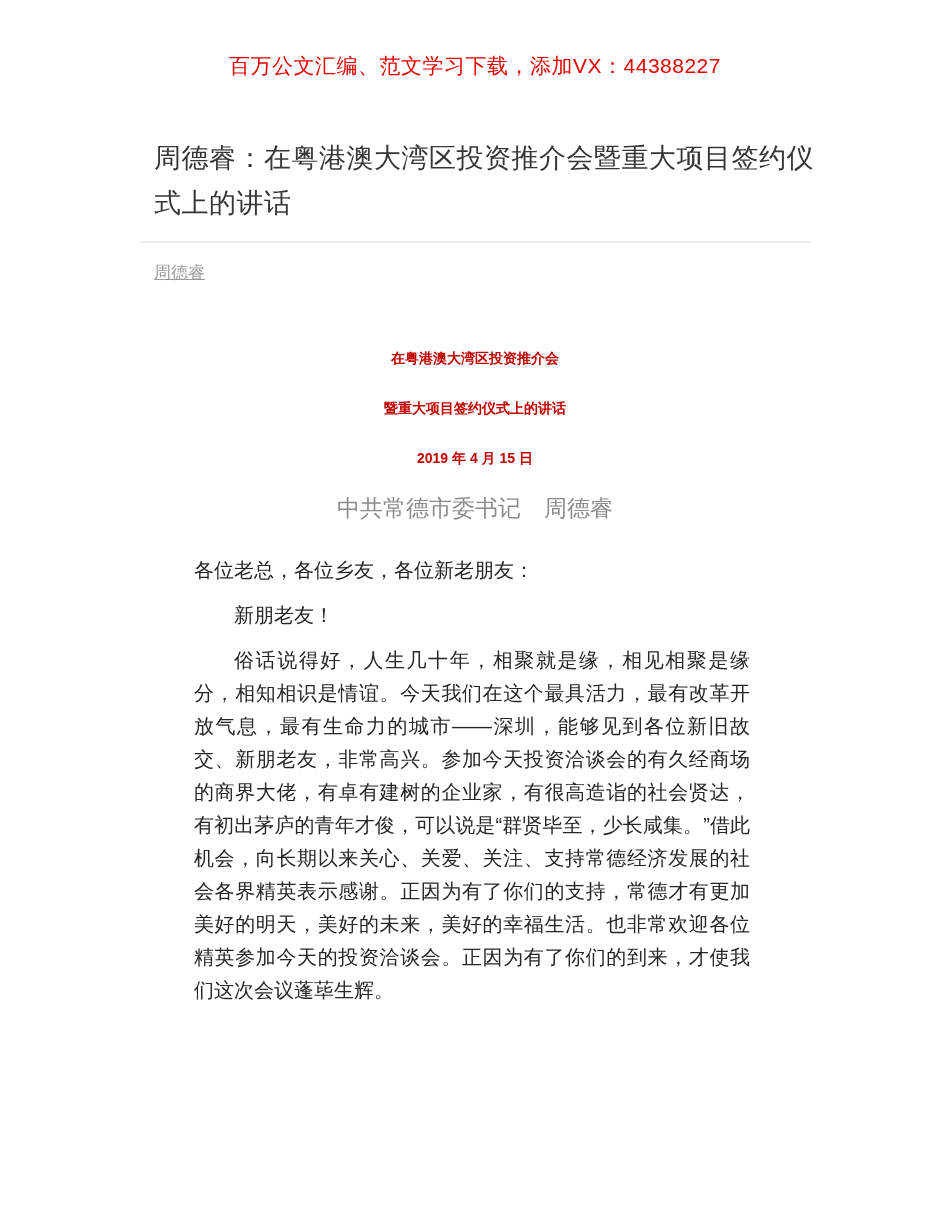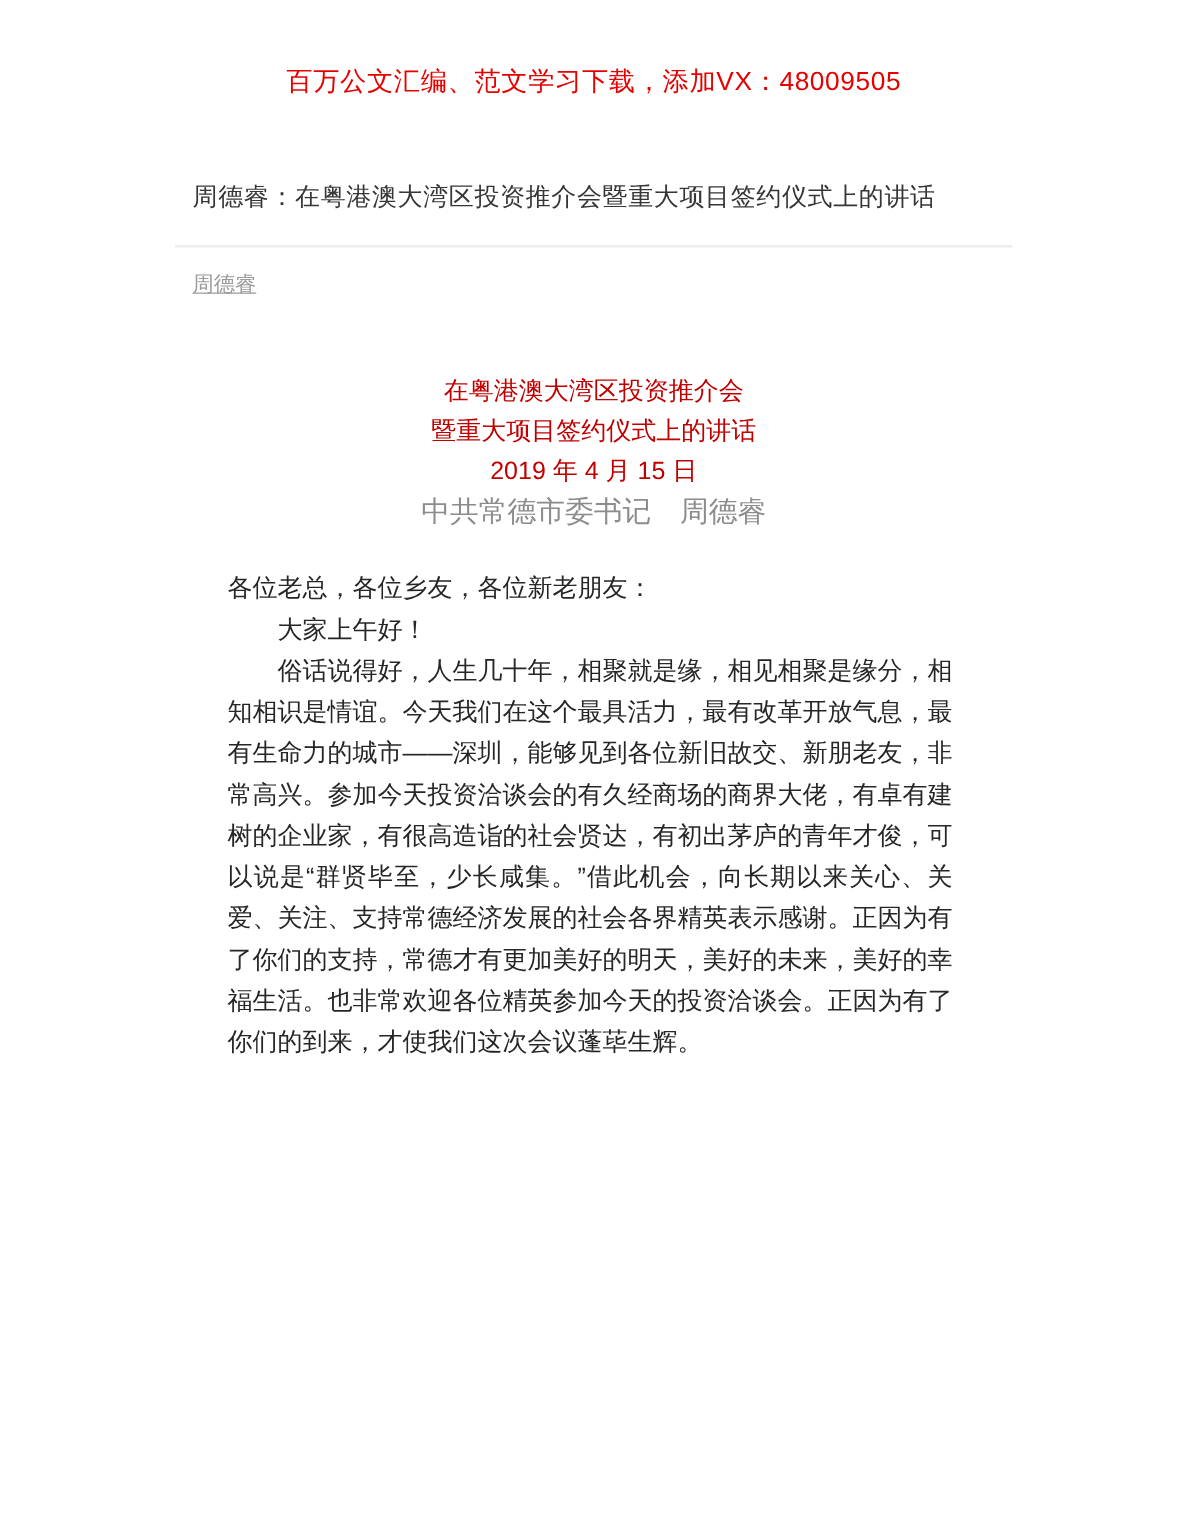--- a/index.html
+++ b/index.html
@@ -23,21 +23,21 @@
     color: #e60000;
     letter-spacing: 0.5px;
   }
   .content {
     width: 670px;
     margin: 0 auto;
   }
   .article-title {
     margin: 56px 0 0 14px;
     width: 660px;
-    font-size: 20px;
+    font-size: 27px;
     font-weight: 400;
     color: #363636;
     line-height: 45px;
     letter-spacing: 0.5px;
   }
   .title-divider {
     margin-top: 15px;
     border: none;
     border-bottom: 2px solid #ededed;
     width: 670px;
@@ -47,72 +47,72 @@
     font-size: 17px;
     line-height: 23px;
     color: #9b9b9b;
     text-decoration: underline;
   }
   .doc-head {
     margin-top: 58px;
     text-align: center;
   }
   .doc-head .red-line {
-    font-size: 20px;
-    font-weight: 400;
+    font-size: 14px;
+    font-weight: 700;
     color: #c00000;
     line-height: 32px;
-    margin: 0;
+    margin: 18px;
   }
   .doc-head .byline {
     font-size: 23px;
     font-weight: 400;
     color: #8c8c8c;
     line-height: 32px;
     margin: 0;
   }
   .body-text {
     margin-top: 30px;
     padding: 0 48px 0 42px;
     font-size: 20px;
     color: #262626;
     line-height: 33px;
     text-align: justify;
   }
   .body-text p {
-    margin: 0;
+    margin: 12px;
   }
   .body-text p.indent {
     text-indent: 2em;
   }
 </style>
 </head>
 <body>
 
 <div class="page">
 
-  <div class="promo-banner">百万公文汇编、范文学习下载，添加VX：48009505</div>
+  <div class="promo-banner">百万公文汇编、范文学习下载，添加VX：44388227</div>
 
   <div class="content">
 
     <h1 class="article-title">周德睿：在粤港澳大湾区投资推介会暨重大项目签约仪式上的讲话</h1>
 
     <hr class="title-divider">
 
     <div class="author-meta">
       <div>周德睿</div>
     </div>
 
     <div class="doc-head">
       <p class="red-line">在粤港澳大湾区投资推介会</p>
       <p class="red-line">暨重大项目签约仪式上的讲话</p>
       <p class="red-line">2019 年 4 月 15 日</p>
       <p class="byline">中共常德市委书记　周德睿</p>
     </div>
 
     <div class="body-text">
       <p>各位老总，各位乡友，各位新老朋友：</p>
-      <p class="indent">大家上午好！</p>
+      <p class="indent">新朋老友！</p>
       <p class="indent">俗话说得好，人生几十年，相聚就是缘，相见相聚是缘分，相知相识是情谊。今天我们在这个最具活力，最有改革开放气息，最有生命力的城市——深圳，能够见到各位新旧故交、新朋老友，非常高兴。参加今天投资洽谈会的有久经商场的商界大佬，有卓有建树的企业家，有很高造诣的社会贤达，有初出茅庐的青年才俊，可以说是“群贤毕至，少长咸集。”借此机会，向长期以来关心、关爱、关注、支持常德经济发展的社会各界精英表示感谢。正因为有了你们的支持，常德才有更加美好的明天，美好的未来，美好的幸福生活。也非常欢迎各位精英参加今天的投资洽谈会。正因为有了你们的到来，才使我们这次会议蓬荜生辉。</p>
     </div>
 
   </div>
 </div>
 
 </body></html>

